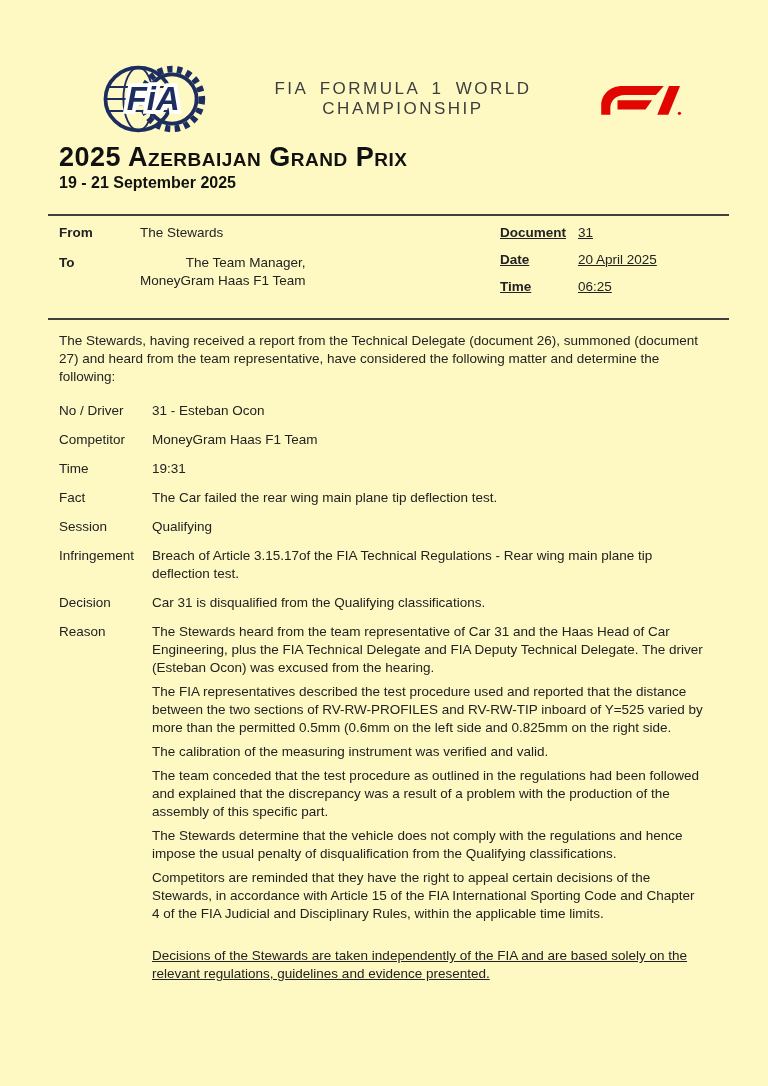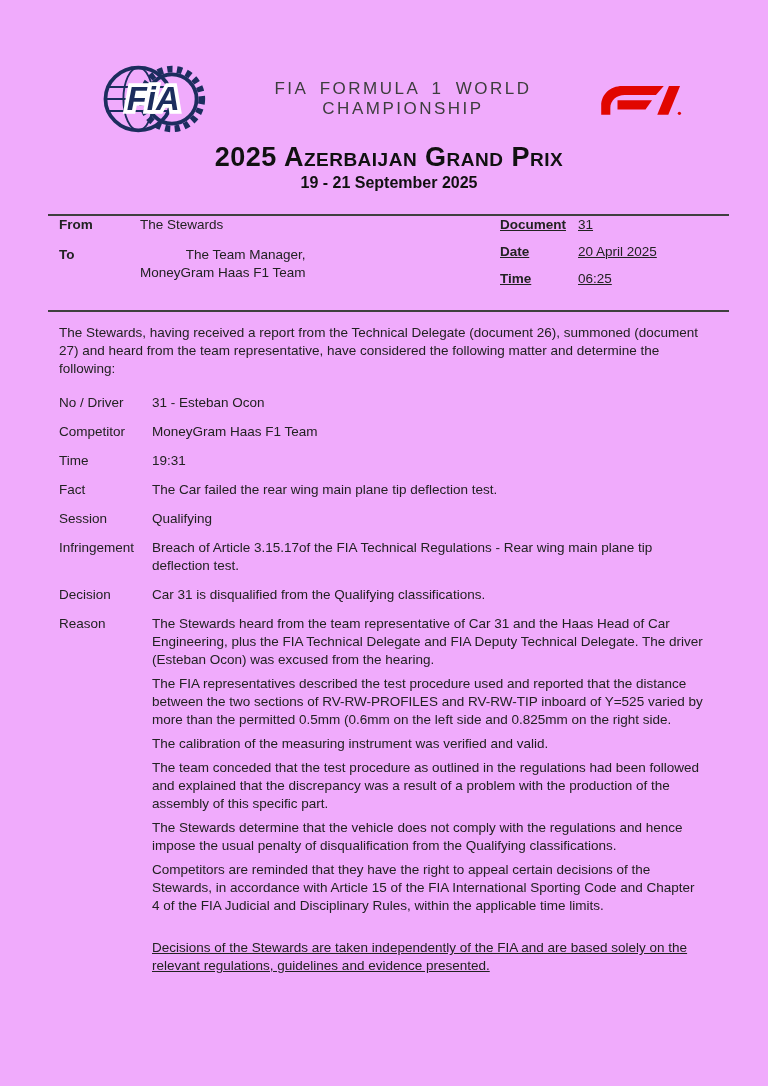--- a/index.html
+++ b/index.html
@@ -1,48 +1,48 @@
 <!DOCTYPE html>
 <html><head>
 <meta charset="utf-8">
 <style>
   html, body { margin:0; padding:0; background:#ffffff; }
   .page {
     position:relative;
     width:768px; height:1086px;
-    background:#f0abfc;
+    background:#fef9c3;
     box-sizing:border-box;
     padding:60px 49px 0 59px;
     font-family:"Liberation Sans", sans-serif;
     color:#222222;
     overflow:hidden;
   }
   .header-row { display:flex; align-items:center; padding:0 37px 0 39px; height:78px; }
   .fia-logo { width:112px; height:78px; flex-shrink:0; }
   .championship-text {
     flex:1; text-align:center;
     font-size:17px; font-weight:300;
     letter-spacing:2.5px; word-spacing:5px;
     color:#3d3d3d;
   }
   .f1-logo { width:86px; height:38px; flex-shrink:0; }
 
-  .title-block { text-align:center; margin-top:4px; }
+  .title-block { margin-top:4px; }
   .doc-title {
     font-size:27px; font-weight:bold;
     font-variant:small-caps; letter-spacing:0.5px;
     color:#111111; line-height:30px;
   }
   .doc-dates { font-size:16px; font-weight:bold; margin-top:2px; color:#111111; }
 
   .rule { height:2px; background:#3f3f3f; margin-left:-11px; margin-right:-10px; }
   .rule-1 { margin-top:22px; }
   .rule-2 { margin-top:13px; }
 
-  .meta { display:flex; }
+  .meta { display:flex; margin-top:8px; }
   .meta-left { flex:1; }
   .meta-right { width:219px; }
   .meta-row { display:flex; margin-bottom:12px; }
   .meta-right .meta-row { margin-bottom:9px;text-decoration:underline; }
   .meta-label { width:81px; flex-shrink:0; font-weight:bold; font-size:13.5px; line-height:18px; }
   .meta-right .meta-label { width:78px; }
   .meta-value { font-size:13.5px; line-height:18px;text-align:right; }
 
   .intro { margin:12px 0 0 0; font-size:13.5px; line-height:18px; max-width:645px; }
 

